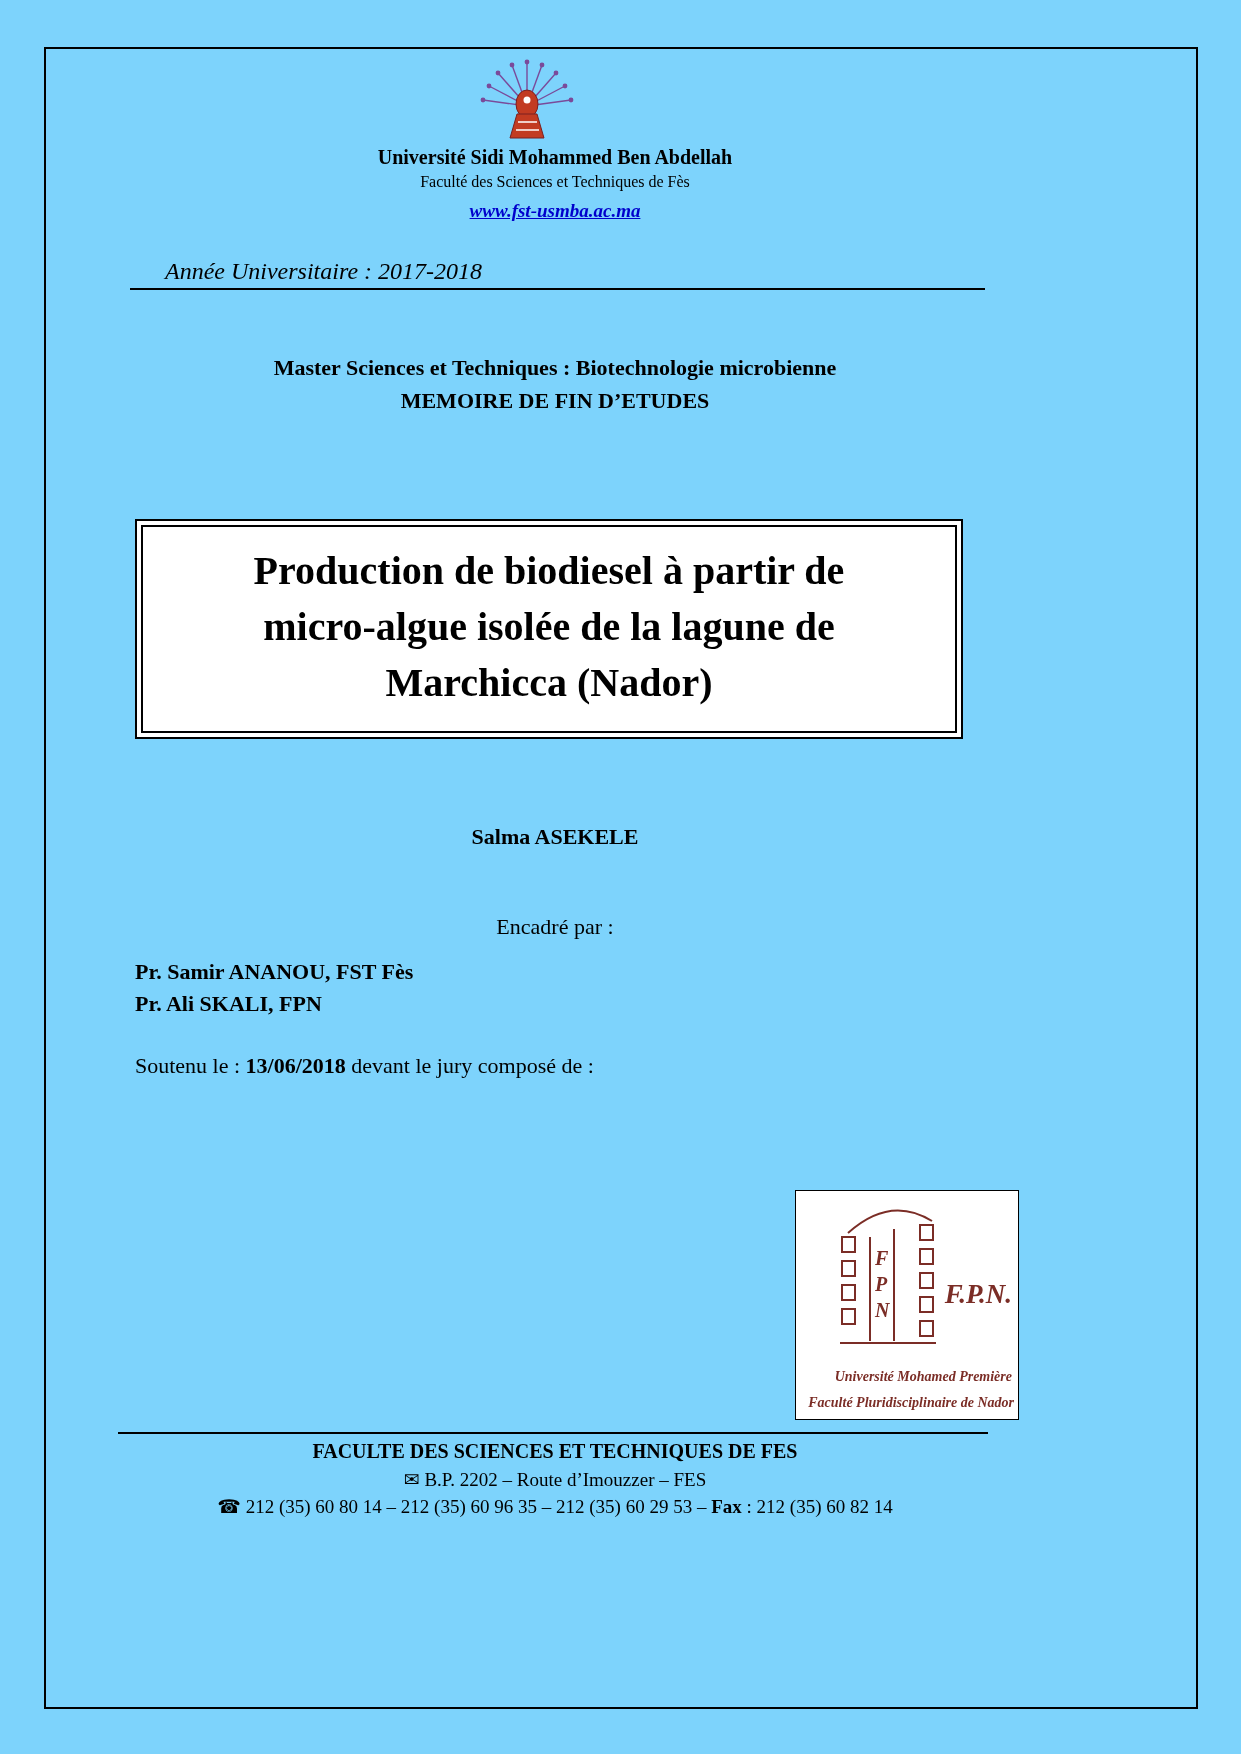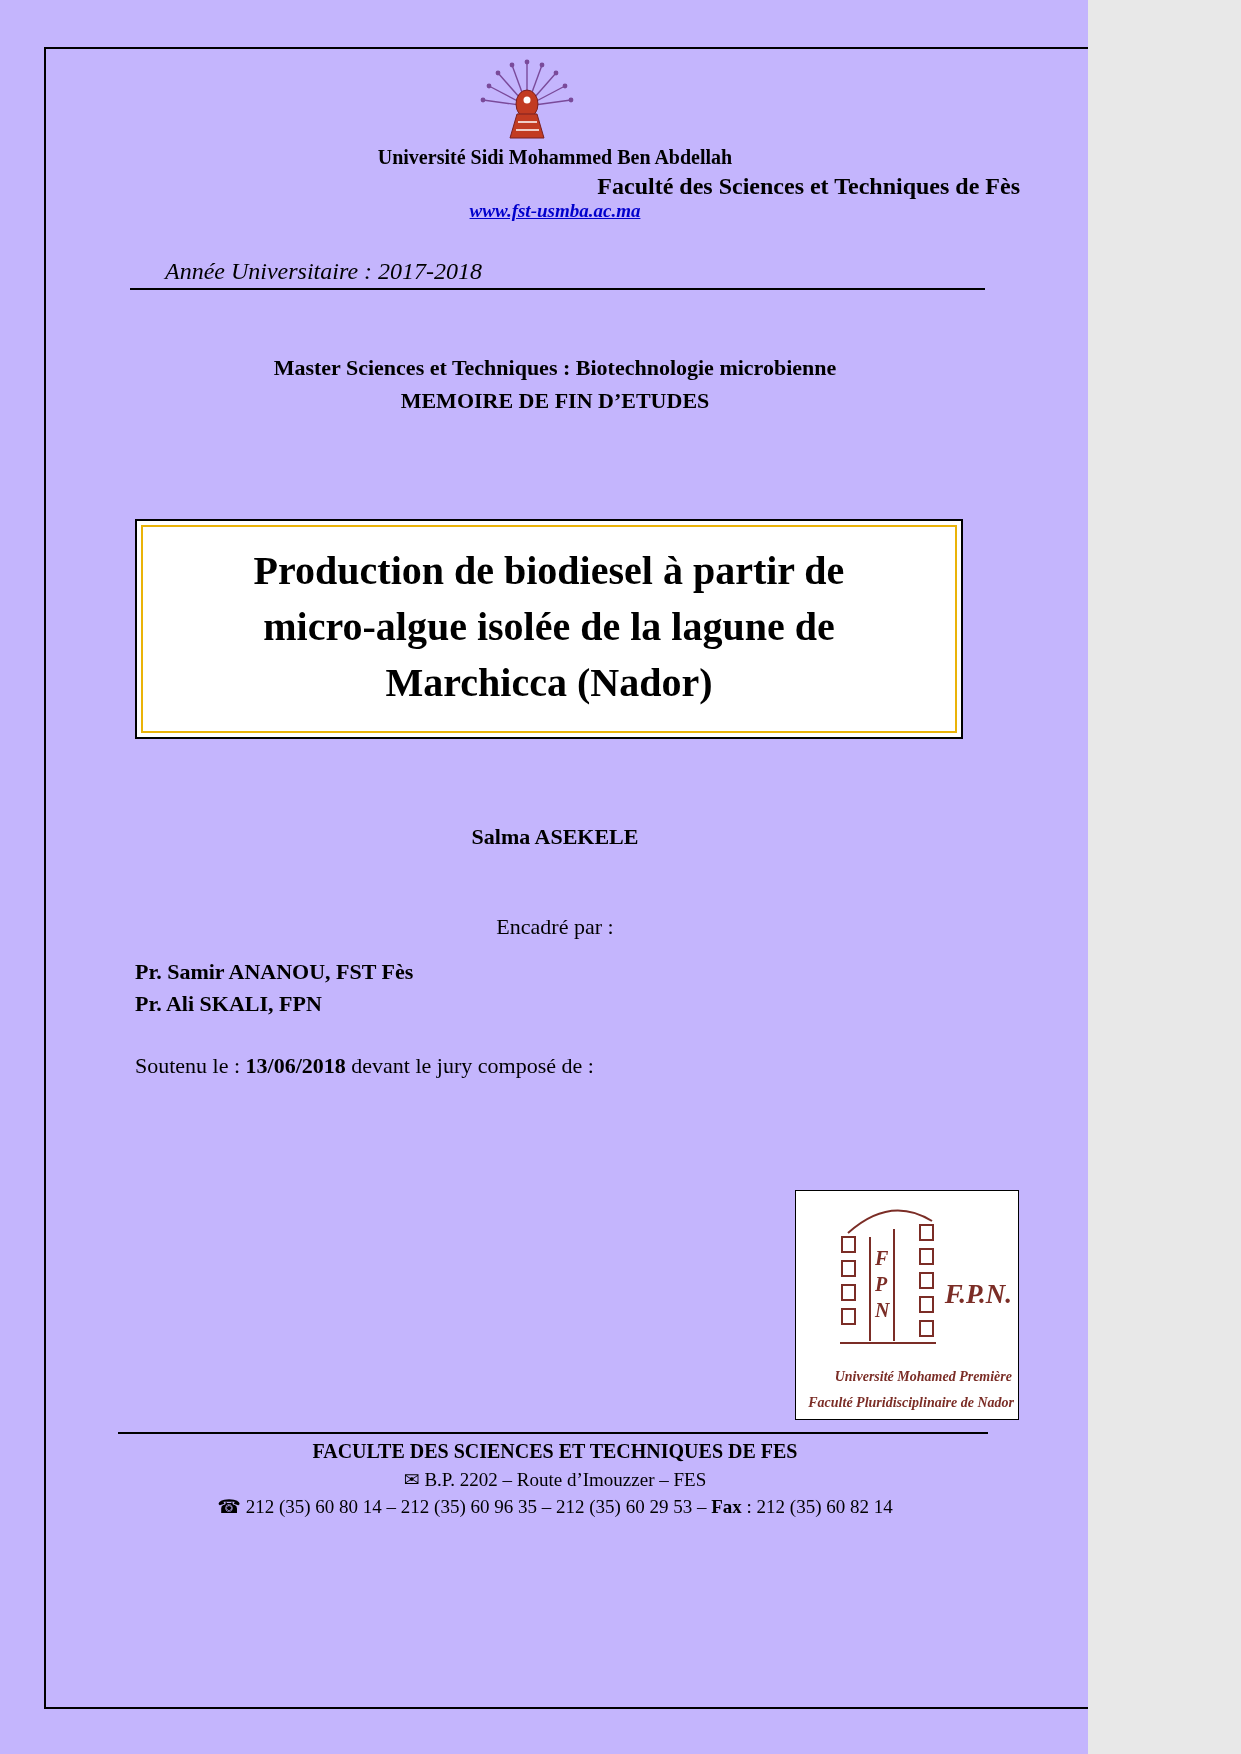--- a/index.html
+++ b/index.html
@@ -1,50 +1,50 @@
 <!DOCTYPE html>
 <html><head>
 <meta charset="utf-8">
 <style>
   html,body{margin:0;padding:0;background:#e8e8e8;}
   .page{
     position:relative;
-    width:1088px;height:1754px;
-    background:#c4b5fd;
+    width:1241px;height:1754px;
+    background:#7dd3fc;
     font-family:"Liberation Serif", serif;
     color:#000;
     overflow:hidden;
   }
   .page-border{
     position:absolute;left:44px;top:47px;width:1150px;height:1658px;
     border:2px solid #000;
   }
   .centerband{position:absolute;left:90px;width:930px;text-align:center;}
   .leftband{position:absolute;left:135px;text-align:left;}
 
   
   .logo{position:absolute;left:480px;top:54px;width:95px;height:88px;}
   .univ-name{top:146px;font-weight:bold;font-size:20px;}
-  .fac-name{top:173px;font-weight:bold;font-size:24px;text-align:right;}
+  .fac-name{top:173px;font-weight:normal;font-size:16px;}
   .site{top:200px;font-size:19px;}
   .site a{color:#0000cc;font-weight:bold;font-style:italic;text-decoration:underline;}
   .year{position:absolute;left:165px;top:258px;font-size:24px;font-style:italic;}
   .rule-top{position:absolute;left:130px;top:288px;width:855px;height:2px;background:#000;}
 
   
   .master{top:355px;font-weight:bold;font-size:22px;}
   .memoire{top:388px;font-weight:bold;font-size:22px;}
 
   
   .title-box{
     position:absolute;left:135px;top:519px;width:828px;
     border:2px solid #000;box-sizing:border-box;background:#fff;
   }
   .title-inner{
-    margin:4px;border:2px solid #eab308;
+    margin:4px;border:2px solid #000000;
     padding:16px 12px 20px 12px;
     text-align:center;
   }
   .title-line{font-weight:bold;font-size:40px;line-height:56px;}
 
   .presente-label{top:780px;font-size:22px;}
   .presente-name{top:824px;font-size:22px;font-weight:bold;}
   .encadre-label{top:914px;font-size:22px;}
   .supervisors{top:956px;font-size:22px;font-weight:bold;line-height:32px;}
   .soutenu{top:1053px;font-size:22px;}

